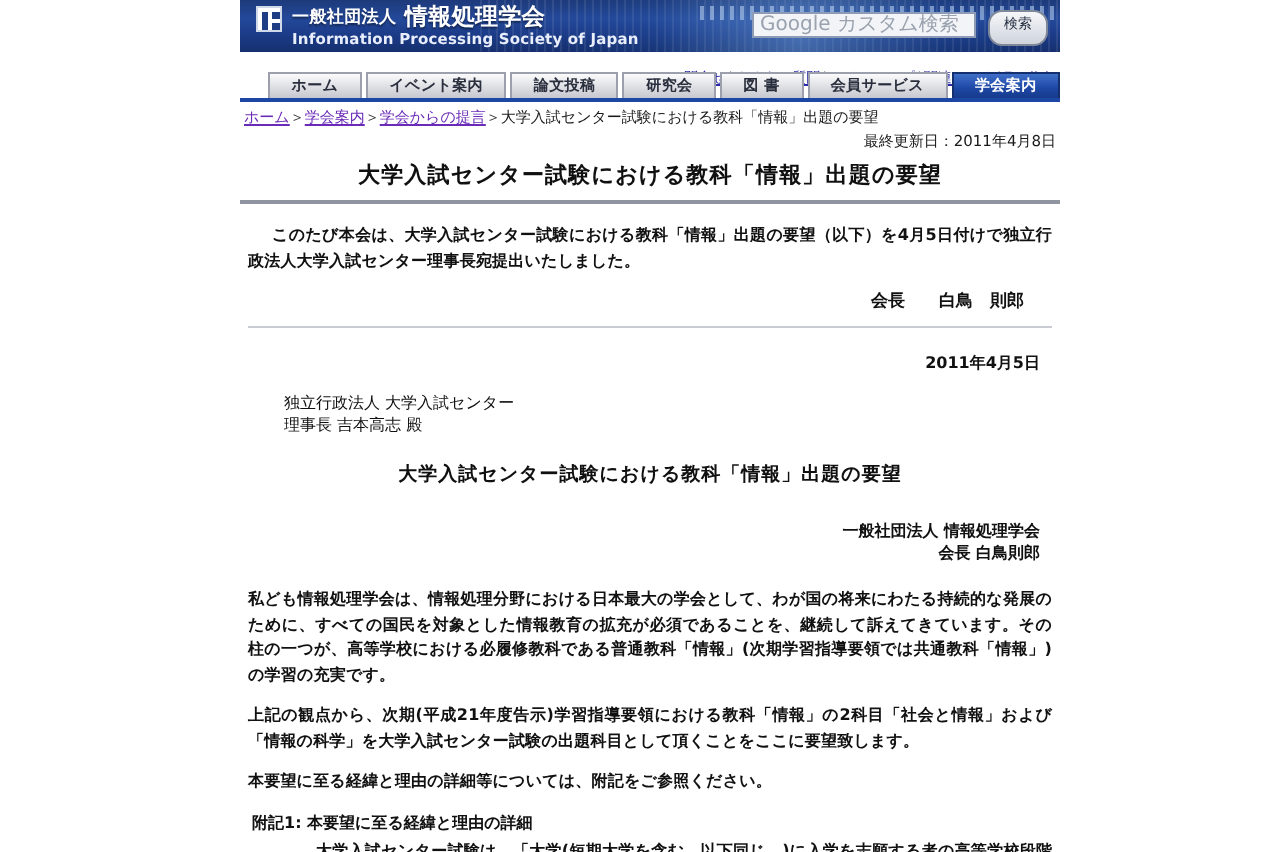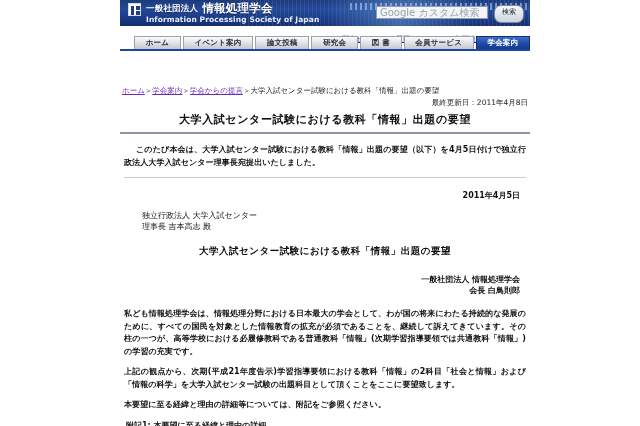--- a/index.html
+++ b/index.html
@@ -149,21 +149,20 @@
     height: 2px;
     background: #1d47a5;
   }
 
   
   .crumb {
     padding: 3px 0 0 2px;
     font-size: 7.5px;
     color: #1a1a1a;
     white-space: nowrap;
-    margin-top: 32px;
   }
   .crumb a { color: #6a2bb8; text-decoration: underline; }
   .crumb .arrow { color: #333; }
   .updated {
     text-align: right;
     font-size: 7.5px;
     color: #1a1a1a;
     padding: 2px 2px 0 0;
   }
 
@@ -289,20 +288,21 @@
     <div class="tabrule"></div>
 
     <div class="crumb" id="crumb"><a>ホーム</a><span class="arrow">＞</span><a>学会案内</a><span class="arrow">＞</span><a>学会からの提言</a><span class="arrow">＞</span><span>大学入試センター試験における教科「情報」出題の要望</span></div>
     <div class="updated">最終更新日：2011年4月8日</div>
 
     <div class="doc-title">大学入試センター試験における教科「情報」出題の要望</div>
     <div class="title-rule"></div>
 
     <div class="body-col">
       <p class="para indent">このたび本会は、大学入試センター試験における教科「情報」出題の要望（以下）を4月5日付けで独立行政法人大学入試センター理事長宛提出いたしました。</p>
+      <p class="sig-right">会長　　白鳥　則郎</p>
 
       <div class="hr-thin"></div>
 
       <div class="date-right">2011年4月5日</div>
 
       <div class="addressee">
         <div>独立行政法人 大学入試センター</div>
         <div>理事長 吉本高志 殿</div>
       </div>
 

